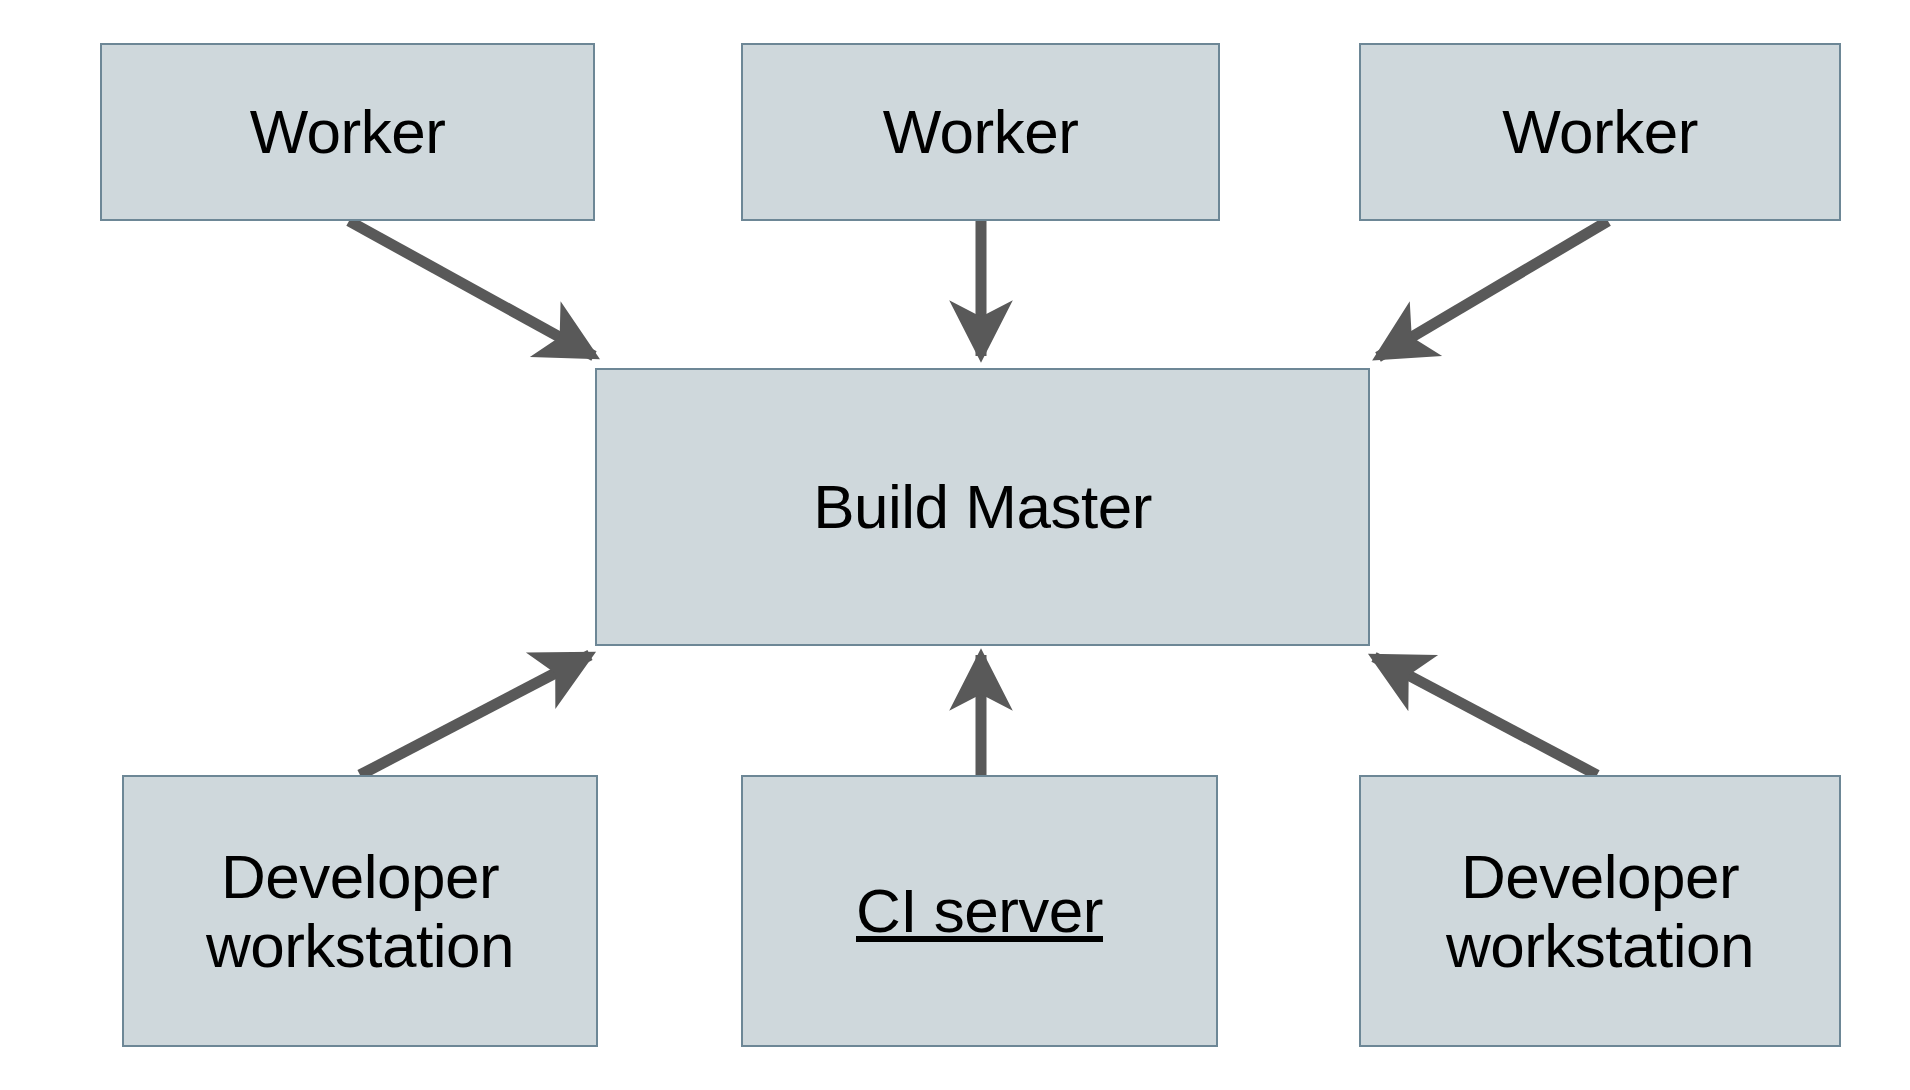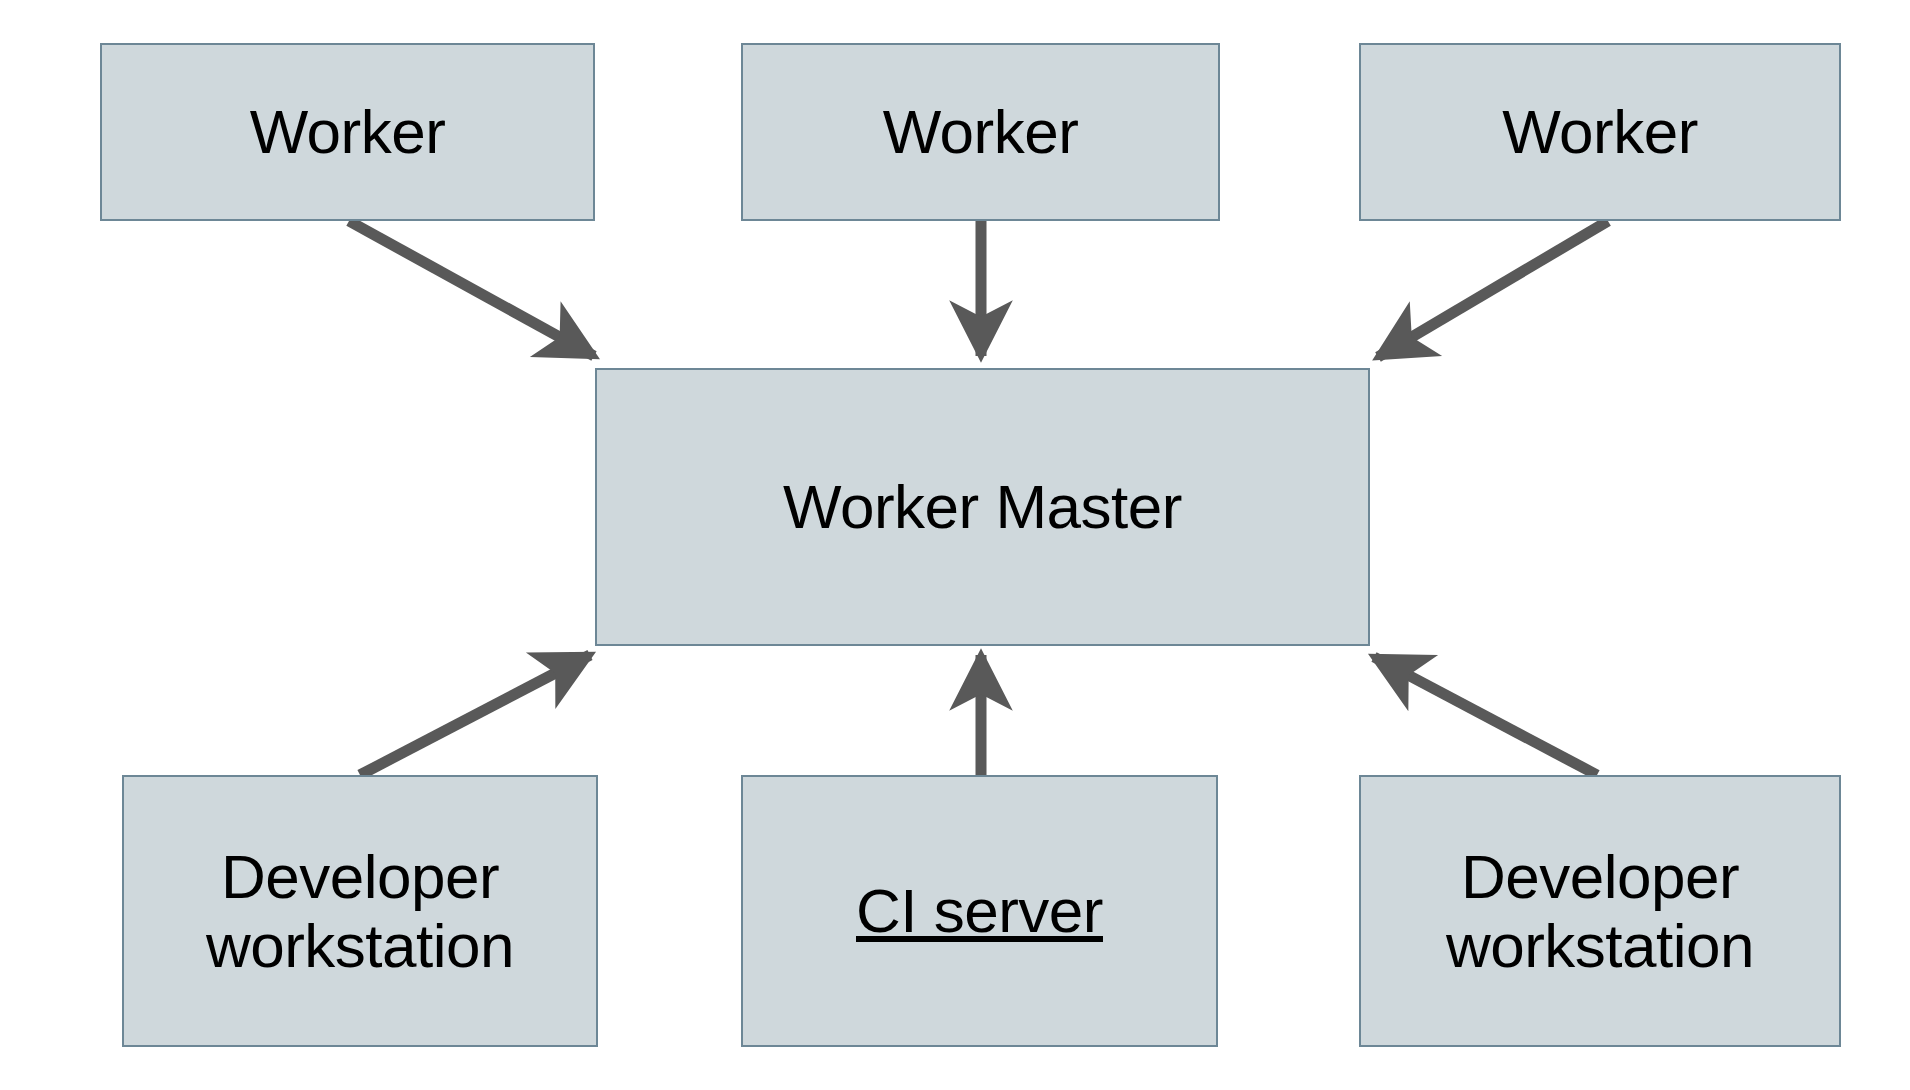--- a/index.html
+++ b/index.html
@@ -100,21 +100,21 @@
 
   <div class="node" id="node-worker-2">
     <span class="node-label">Worker</span>
   </div>
 
   <div class="node" id="node-worker-3">
     <span class="node-label">Worker</span>
   </div>
 
   <div class="node" id="node-build-master">
-    <span class="node-label">Worker Master</span>
+    <span class="node-label">Build Master</span>
   </div>
 
   <div class="node" id="node-dev-ws-left">
     <span class="node-label">Developer
 workstation</span>
   </div>
 
   <div class="node" id="node-ci-server">
     <span class="node-label">CI server</span>
   </div>

